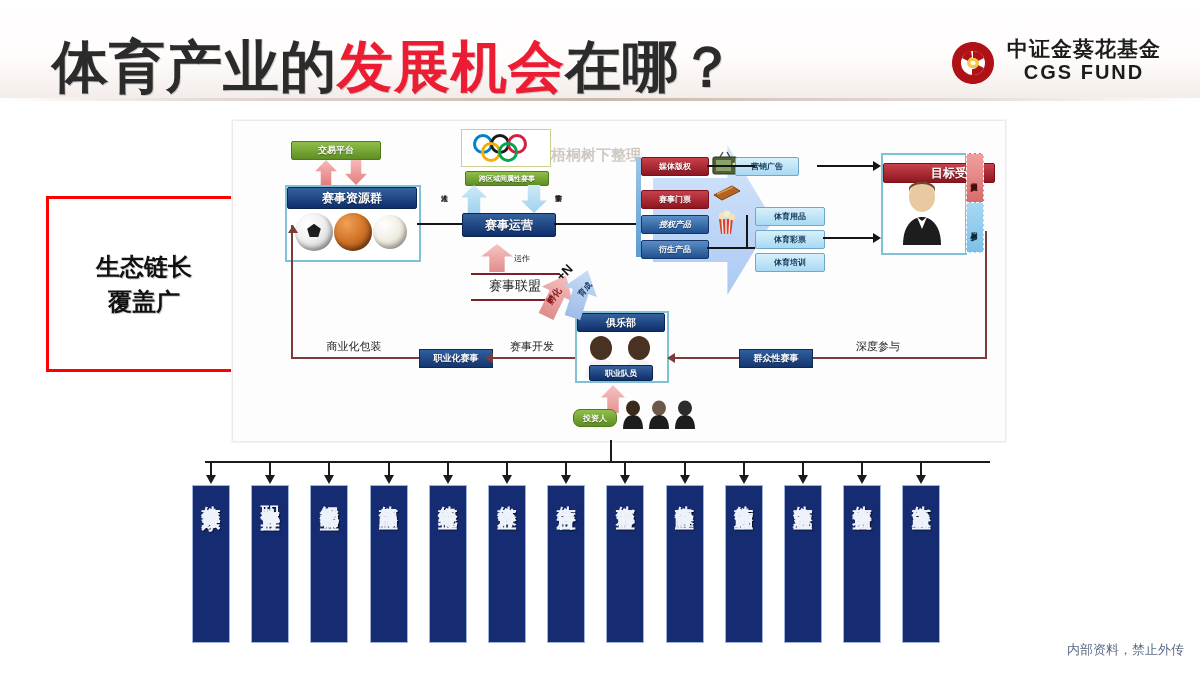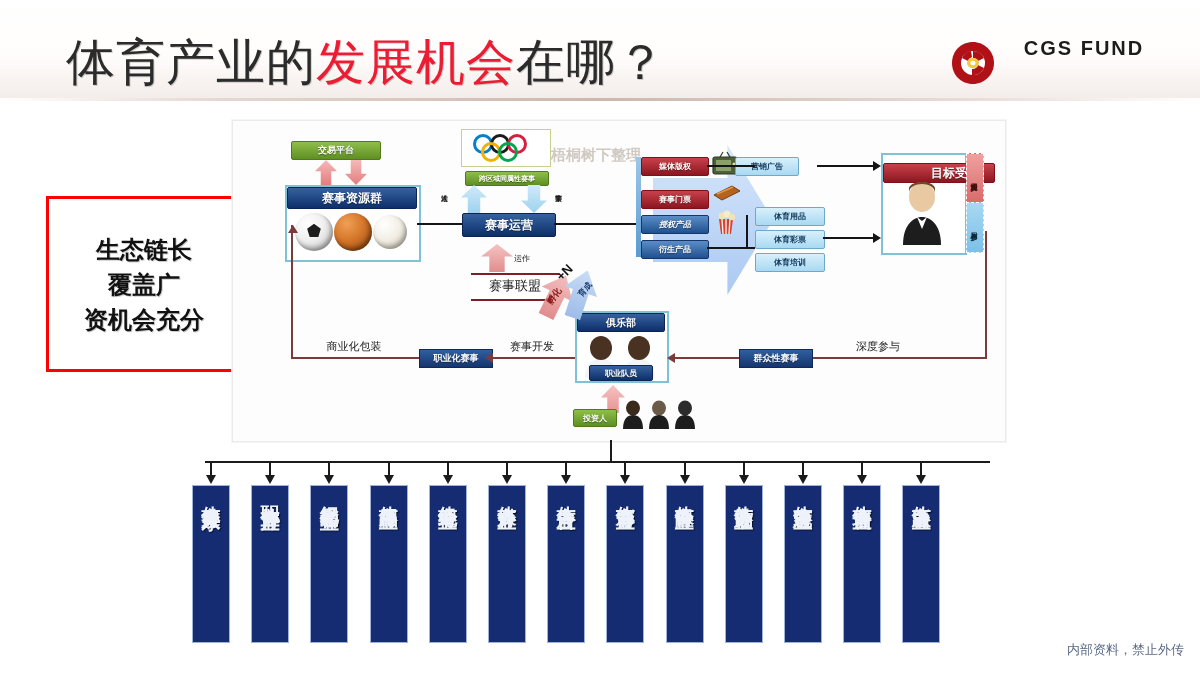--- a/index.html
+++ b/index.html
@@ -12,22 +12,22 @@
   
   .header{
     position:absolute;left:0;top:0;width:1200px;height:100px;
     background:linear-gradient(to bottom,#ffffff 0%,#fffdfc 55%,#f3ece9 100%);
   }
   .header-rule{
     position:absolute;left:0;top:98px;width:1200px;height:3px;
     background:linear-gradient(to right,#ffffff 0%,#e4d8d2 18%,#cbb7ae 50%,#e8ded9 82%,#ffffff 100%);
   }
   .title{
-    position:absolute;left:66px;top:30px;
-    font-size:49px;font-weight:normal;letter-spacing:1px;
+    position:absolute;left:52px;top:30px;
+    font-size:56px;font-weight:bold;letter-spacing:1px;
     color:#2b2b2b;white-space:nowrap;
     text-shadow:1px 1px 0 rgba(0,0,0,.18);
   }
   .title .hl{color:#ec1c33;}
   
   .logo{position:absolute;left:950px;top:38px;width:215px;height:52px;}
   .logo-mark{position:absolute;left:0;top:2px;width:46px;height:46px;}
   .logo-txt{position:absolute;left:54px;top:-1px;width:160px;text-align:center;}
   .logo-cn{font-size:21px;font-weight:bold;color:#1c1c1c;letter-spacing:1px;line-height:24px;white-space:nowrap;}
   .logo-en{font-size:20px;font-weight:bold;color:#1c1c1c;letter-spacing:2px;line-height:22px;}
@@ -128,28 +128,28 @@
     <path d="M23 2 C34 2 44 11 44 23 C44 35 34 44 23 44 C11 44 2 35 2 23 C2 11 11 2 23 2 Z" fill="#b01116"></path>
     <path d="M23 7 C28 2 38 4 40 12 L33 15 C31 10 27 8 23 9 Z" fill="#ffffff" opacity="0.0"></path>
     <circle cx="23" cy="23" r="12" fill="#ffffff"></circle>
     <path d="M23 11 a12 12 0 0 1 11 7 l-6 3 a6 6 0 0 0 -5 -3 z" fill="#b01116"></path>
     <path d="M34 28 a12 12 0 0 1 -12 7 l0 -6 a6 6 0 0 0 6 -4 z" fill="#b01116"></path>
     <path d="M12 18 a12 12 0 0 1 9 -7 l1 6 a6 6 0 0 0 -4 4 z" fill="#b01116"></path>
     <ellipse cx="23" cy="23" rx="6" ry="5.2" fill="#f5c842"></ellipse>
     <ellipse cx="23" cy="23" rx="2.6" ry="2.2" fill="#ffffff"></ellipse>
   </svg>
   <div class="logo-txt">
+    <div class="logo-cn">中证金葵花基金</div>
     <div class="logo-en">CGS FUND</div>
   </div>
 </div>
 
 <div class="callout">
   <div>生态链长</div>
   <div>覆盖广</div>
-  <div>资机会充分</div>
 </div>
 
 <div class="diagram">
 
   <div class="wm" style="left:318px;top:25px;">梧桐树下整理</div>
 
   <div class="d" style="left:228px;top:8px;width:88px;height:36px;background:#fff;border:1px solid #c9cf8f;">
     <svg viewBox="0 0 88 36" style="width:88px;height:36px;">
       <g fill="none" stroke-width="3">
         <circle cx="21" cy="14" r="8.5" stroke="#0081c8"></circle>
@@ -273,21 +273,21 @@
   <div class="lbl" style="left:320px;top:144px;width:22px;height:14px;font-size:13px;color:#111;text-shadow:none;transform:rotate(-45deg);">+N</div>
   <div class="lbl" style="left:340px;top:162px;width:24px;height:13px;font-size:8px;color:#1a3c6a;text-shadow:none;transform:rotate(-50deg);">育成</div>
 
   <div class="lbl plain" style="left:268px;top:218px;width:62px;height:14px;font-size:11px;">赛事开发</div>
   <div class="lbl navy2" style="left:178px;top:228px;width:72px;height:17px;font-size:9px;margin-left:8px;">职业化赛事</div>
   <div class="lbl plain" style="left:82px;top:218px;width:78px;height:14px;font-size:11px;">商业化包装</div>
   <div class="ah ah-l" style="left:252px;top:232px;"></div>
   <div class="ah ah-l" style="left:434px;top:232px;"></div>
 
   <div class="fat fat-up" style="left:368px;top:264px;width:24px;height:28px;background:linear-gradient(to bottom,#f7c2c2,#e79292);"></div>
-  <div class="lbl green" style="left:340px;top:288px;width:42px;height:16px;font-size:8px;">投资人</div>
+  <div class="lbl green" style="left:340px;top:288px;width:42px;height:16px;font-size:8px;border-radius:7px;">投资人</div>
   <svg class="d" style="left:388px;top:278px;width:78px;height:30px;" viewBox="0 0 78 30">
     <g>
       <ellipse cx="12" cy="9" rx="7" ry="7.5" fill="#3a2a1c"></ellipse>
         <path d="M2 30 C2 19 7 16 12 16 C17 16 22 19 22 30 Z" fill="#1d1d1d"></path>
       <ellipse cx="38" cy="9" rx="7" ry="7.5" fill="#6b5a47"></ellipse>
         <path d="M28 30 C28 19 33 16 38 16 C43 16 48 19 48 30 Z" fill="#1d1d1d"></path>
       <ellipse cx="64" cy="9" rx="7" ry="7.5" fill="#2c2c2c"></ellipse>
         <path d="M54 30 C54 19 59 16 64 16 C69 16 74 19 74 30 Z" fill="#1d1d1d"></path>
     </g>
   </svg>

